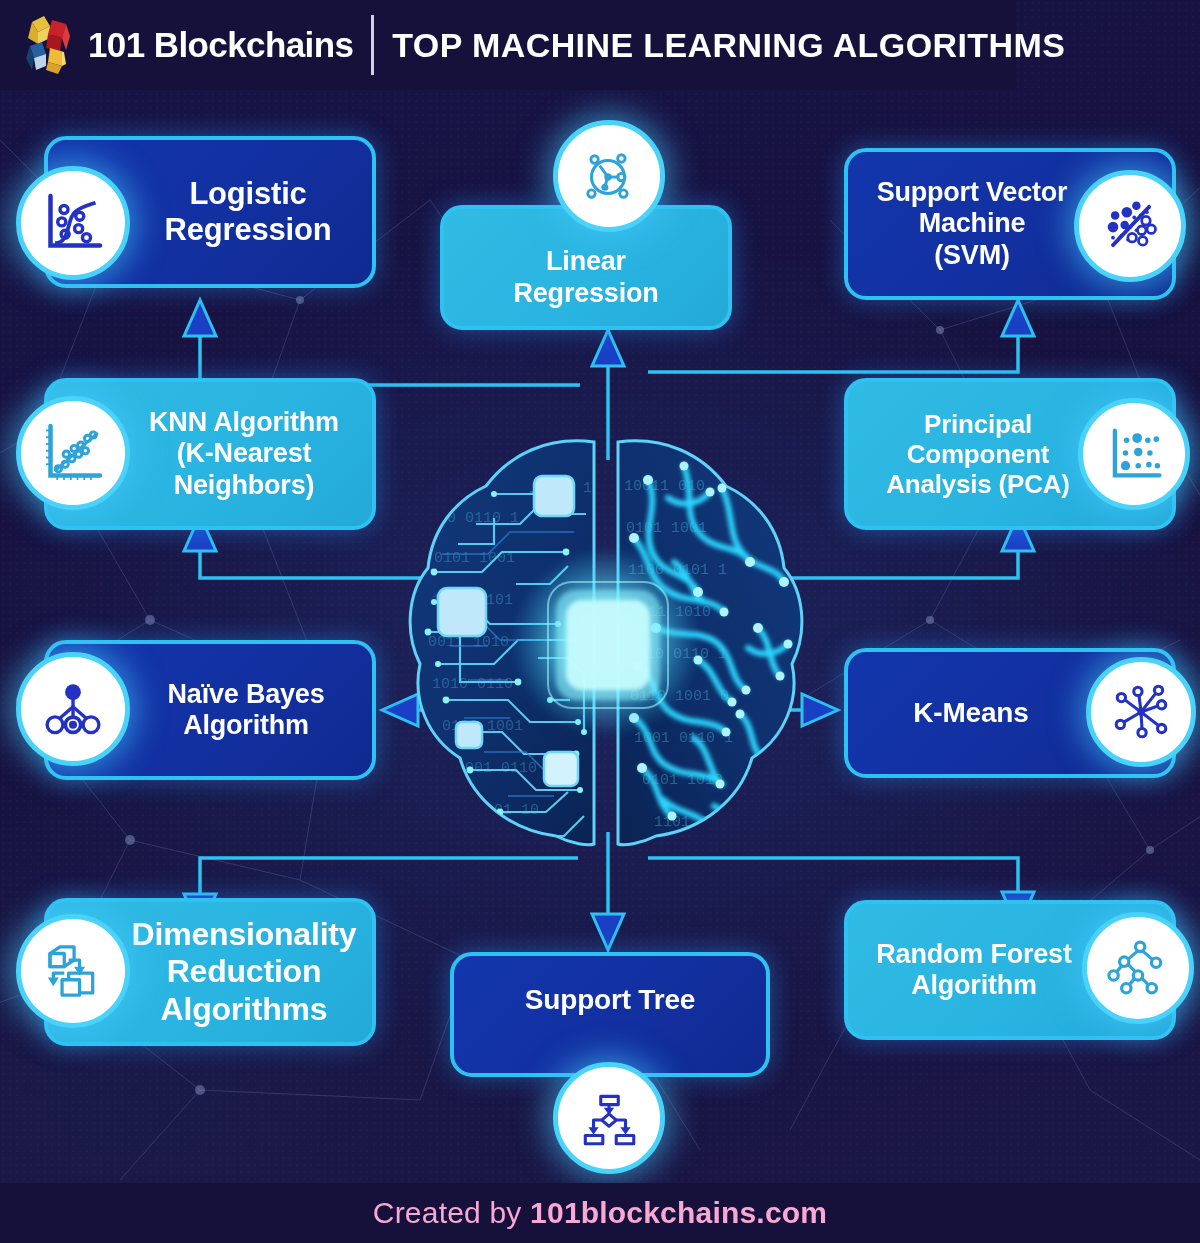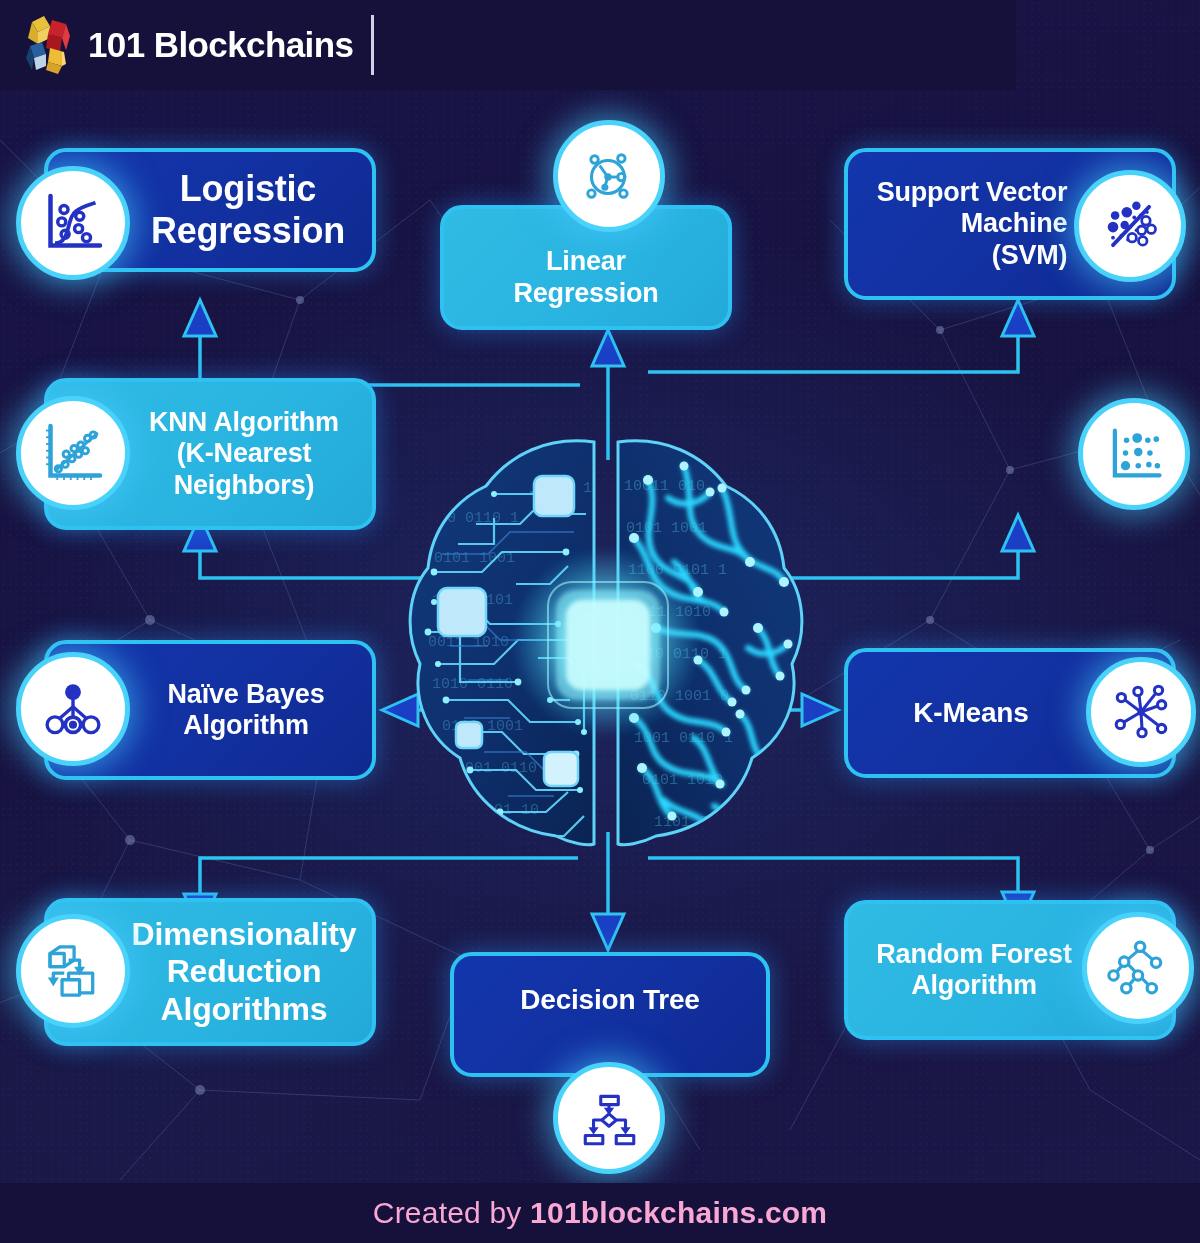--- a/index.html
+++ b/index.html
@@ -328,21 +328,21 @@
       <circle cx="390" cy="212" r="4.5"></circle>
         <circle cx="312" cy="60" r="4.5"></circle>
     </g>
 
     <circle cx="208" cy="210" r="95" fill="url(#chipglow)" opacity=".75" filter="url(#soft2)"></circle>
     <rect x="158" y="158" width="104" height="110" rx="20" fill="#8ff3ff" opacity=".55" filter="url(#soft)"></rect>
     <rect x="168" y="168" width="84" height="90" rx="16" fill="#c9fdff" opacity=".9" filter="url(#soft)"></rect>
     <rect x="150" y="150" width="120" height="126" rx="24" fill="none" stroke="#9af0ff" stroke-width="2" opacity=".6"></rect>
   </svg>
 
-  <div class="card dark" style="left:44px; top:148px; width:332px; height:124px; font-size:36px;">
+  <div class="card dark" style="left:44px; top:136px; width:332px; height:152px; font-size:31px;">
     <span class="label" style="white-space:pre-line; padding-left:86px;">Logistic
 Regression</span>
   </div>
   <div class="bubble" style="left:16px; top:166px; width:114px; height:114px;">
     <svg viewBox="0 0 64 64" width="72" height="72">
       <path d="M12 8 L12 52 L56 52" stroke="#2432c4" stroke-width="4" fill="none" stroke-linecap="round"></path>
       <path d="M16 50 C30 50 26 28 34 22 C40 17 46 16 52 14" stroke="#2432c4" stroke-width="3.4" fill="none"></path>
       <g fill="none" stroke="#2432c4" stroke-width="3">
         <circle cx="24" cy="20" r="3.6"></circle>
           <circle cx="22" cy="31" r="3.6"></circle>
@@ -453,42 +453,42 @@
         <circle cx="44" cy="33" r="3.6"></circle>
           <circle cx="18" cy="16" r="3.6"></circle>
         <circle cx="44" cy="15" r="3.6"></circle>
           <circle cx="15" cy="49" r="3.6"></circle>
         <circle cx="46" cy="49" r="3.6"></circle>
       </g>
     </svg>
   </div>
 
   <div class="card dark" style="left:450px; top:952px; width:320px; height:125px; font-size:28px;">
-    <span class="label" style="white-space:pre-line; padding-bottom:28px;">Decision Tree</span>
+    <span class="label" style="white-space:pre-line; padding-bottom:28px;">Support Tree</span>
   </div>
   <div class="bubble" style="left:553px; top:1062px; width:112px; height:112px;">
     <svg viewBox="0 0 64 64" width="66" height="66">
       <g stroke="#2432c4" stroke-width="3" fill="none" stroke-linejoin="round">
         <rect x="24" y="11" width="17" height="8"></rect>
         <path d="M32 19 L32 24"></path>
         <polygon points="32 28 39 34 32 40 25 34"></polygon>
         <path d="M25 34 L17 34 L17 43"></path>
         <path d="M39 34 L48 34 L48 43"></path>
         <rect x="9" y="49" width="17" height="8"></rect>
         <rect x="39" y="49" width="17" height="8"></rect>
       </g>
       <g fill="#2432c4">
         <polygon points="32,29 27,22 37,22"></polygon>
         <polygon points="17,48 12,41 22,41"></polygon>
         <polygon points="48,48 43,41 53,41"></polygon>
       </g>
     </svg>
   </div>
 
-  <div class="card dark" style="left:844px; top:148px; width:332px; height:152px; font-size:27px;text-align:right;">
+  <div class="card dark" style="left:844px; top:148px; width:332px; height:152px; font-size:27px;">
     <span class="label" style="white-space:pre-line; padding-right:86px;">Support Vector
 Machine
 (SVM)</span>
   </div>
   <div class="bubble" style="left:1074px; top:170px; width:112px; height:112px;">
     <svg viewBox="0 0 64 64" width="68" height="68">
       <path d="M16 50 L50 14" stroke="#2432c4" stroke-width="3.6" stroke-linecap="round"></path>
       <g fill="#2432c4">
         <circle cx="18" cy="22" r="4"></circle>
           <circle cx="29" cy="19" r="5"></circle>
@@ -509,20 +509,25 @@
         <circle cx="44" cy="46" r="4"></circle>
       </g>
       <g fill="#2432c4">
         <circle cx="30" cy="45" r="1.6"></circle>
           <circle cx="38" cy="36" r="1.6"></circle>
         <circle cx="48" cy="19" r="1.6"></circle>
       </g>
     </svg>
   </div>
 
+  <div class="card light" style="left:844px; top:378px; width:332px; height:152px; font-size:26px;">
+    <span class="label" style="white-space:pre-line; padding-right:74px;">Principal
+Component
+Analysis (PCA)</span>
+  </div>
   <div class="bubble" style="left:1078px; top:398px; width:112px; height:112px;">
     <svg viewBox="0 0 64 64" width="68" height="68">
       <path d="M14 10 L14 52 L56 52" stroke="#2ea3d8" stroke-width="4" fill="none" stroke-linecap="round"></path>
       <g fill="#2ea3d8">
         <circle cx="25" cy="19" r="2.6"></circle>
           <circle cx="35" cy="17" r="4.6"></circle>
         <circle cx="45" cy="19" r="2.6"></circle>
           <circle cx="53" cy="18" r="2.6"></circle>
         <circle cx="24" cy="31" r="2.6"></circle>
           <circle cx="36" cy="30" r="4"></circle>
@@ -600,20 +605,21 @@
         <polygon points="14,34 26,30 30,42 18,46" fill="#2a5f9e"></polygon>
         <polygon points="14,34 18,46 16,58 10,46" fill="#16406e"></polygon>
         <polygon points="18,46 30,42 30,54 20,58" fill="#bdd3e8"></polygon>
         <polygon points="34,36 48,40 46,54 32,50" fill="#f0bc38"></polygon>
         <polygon points="32,50 46,54 42,62 30,58" fill="#d8a32a"></polygon>
         <polygon points="46,40 48,40 50,52 46,54" fill="#f8d774"></polygon>
       </svg>
     </div>
     <div id="brand">101 Blockchains</div>
     <div id="divider"></div>
+    <div id="headline">TOP MACHINE LEARNING ALGORITHMS</div>
   </div>
 
   <div id="footer">
     <div id="footer-text">
       <span>Created by </span><b>101blockchains.com</b>
     </div>
   </div>
 
 </div>
 

